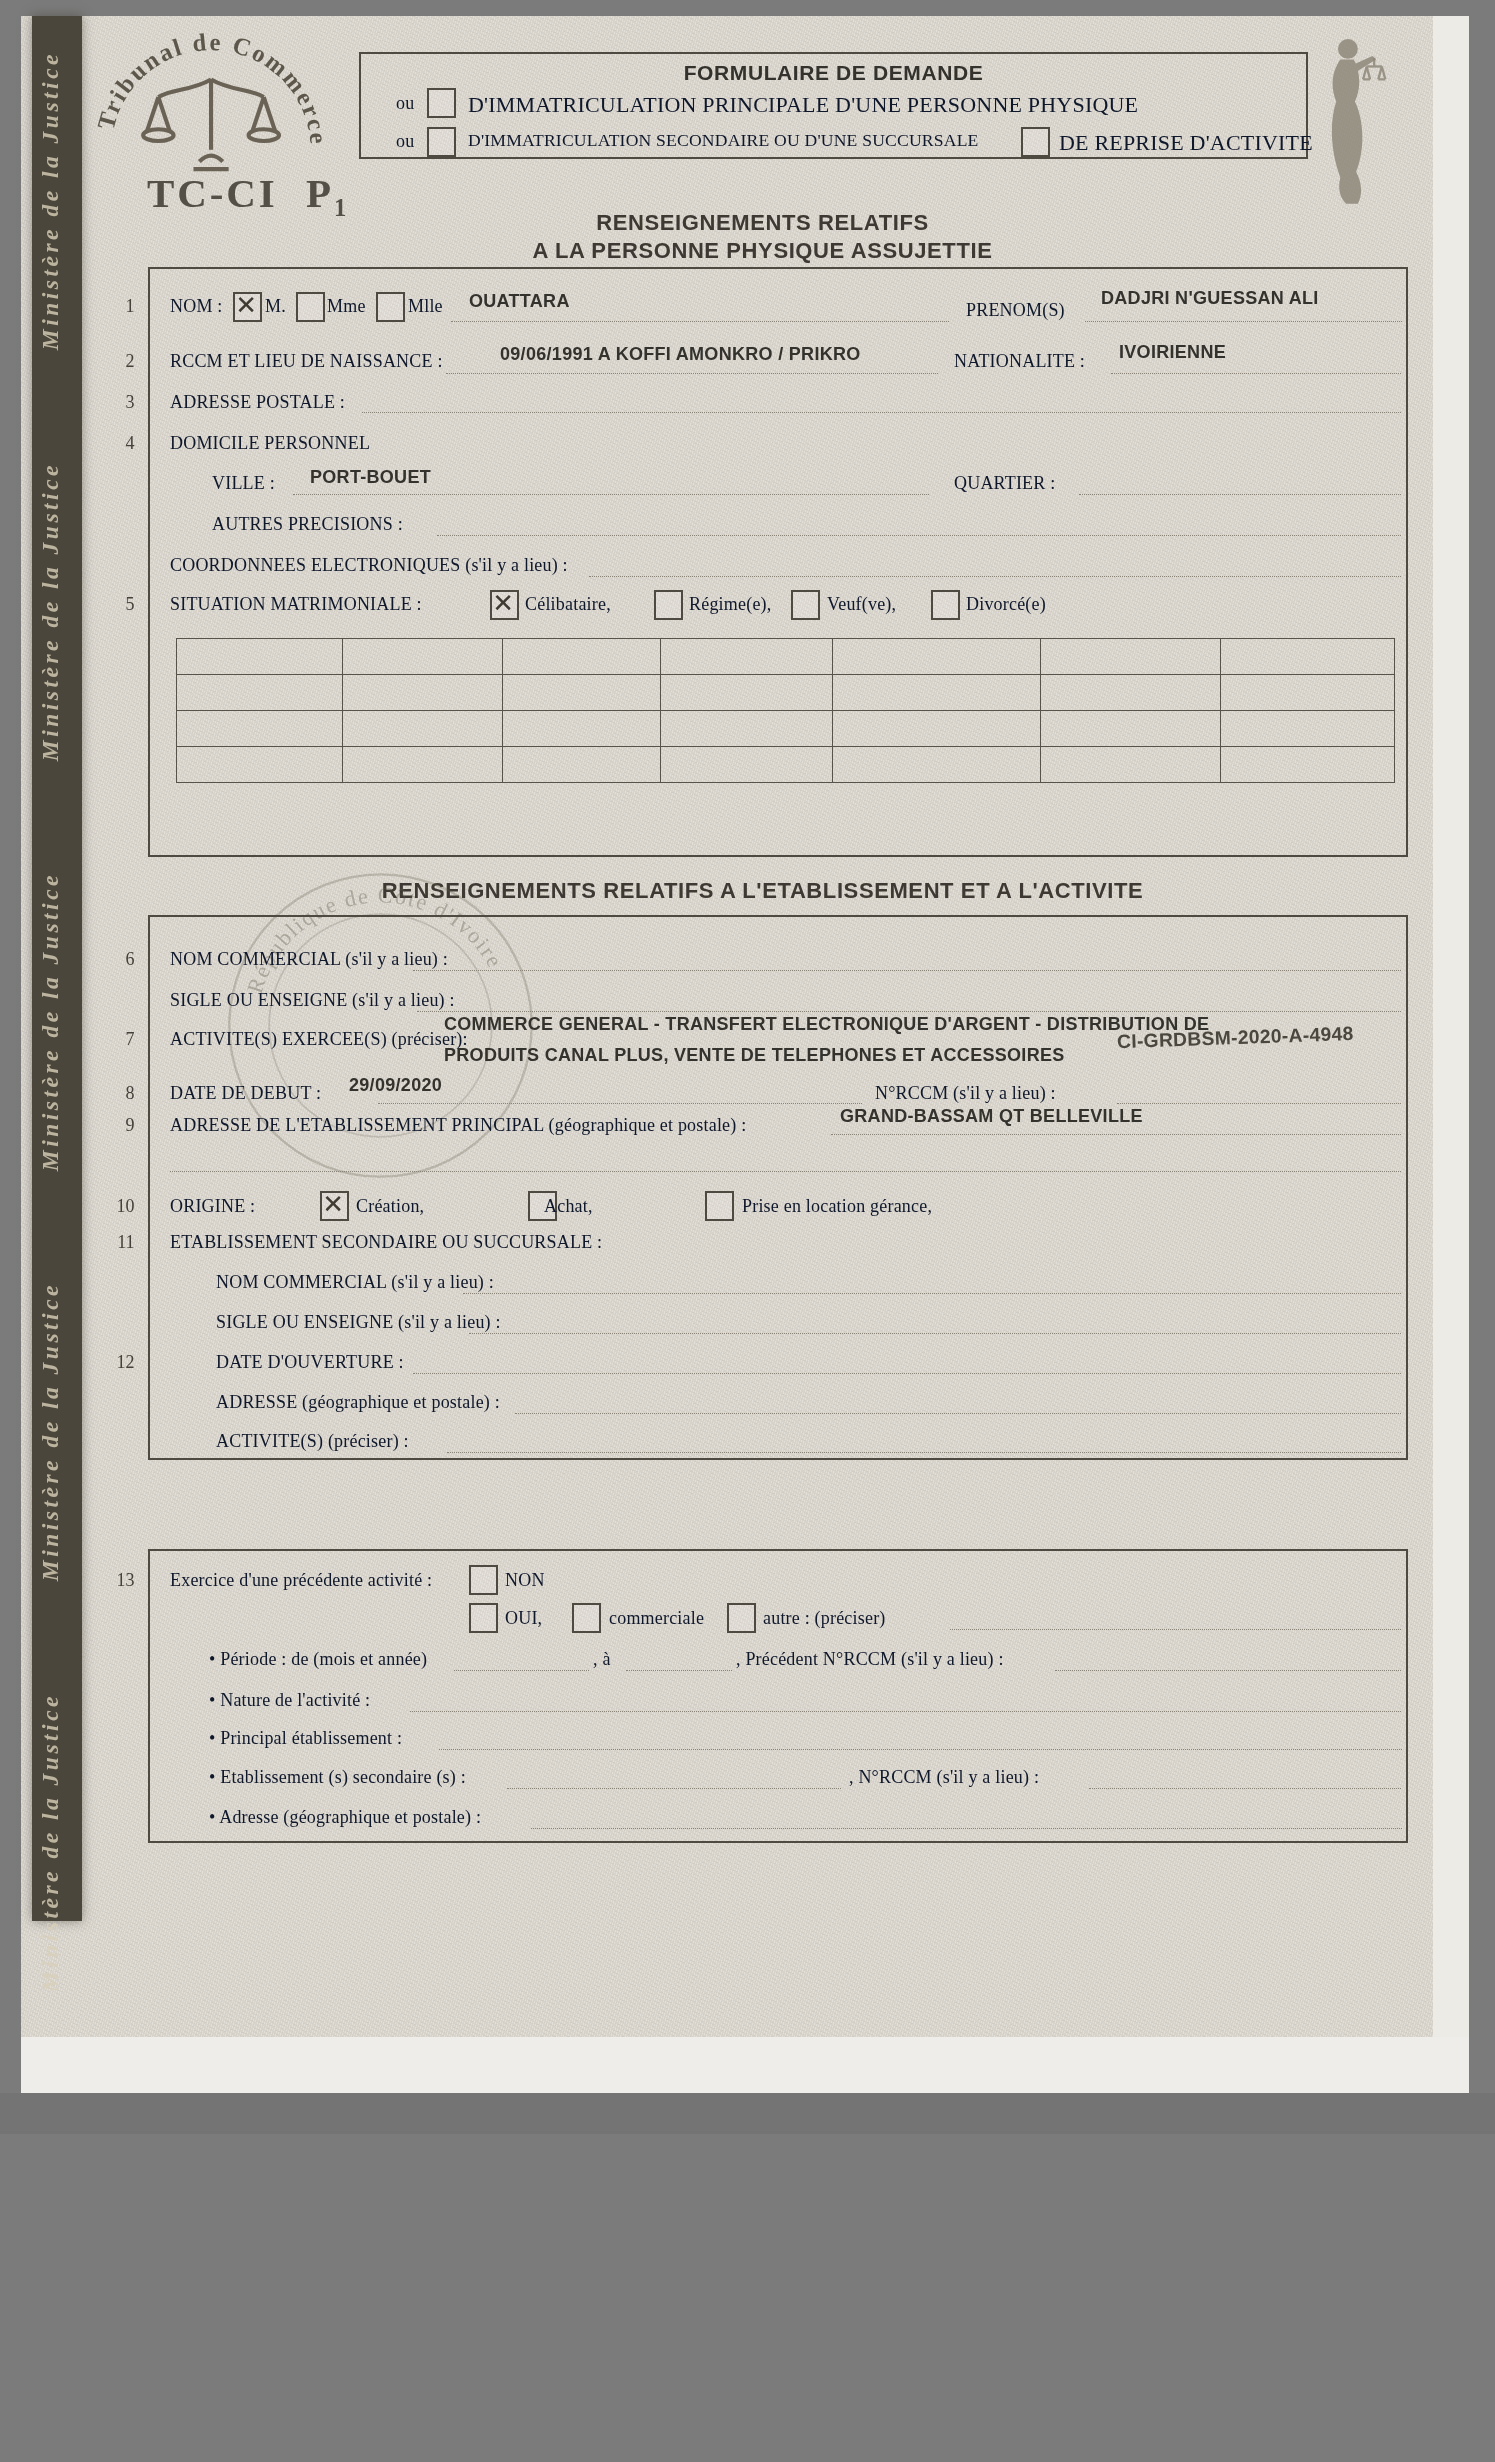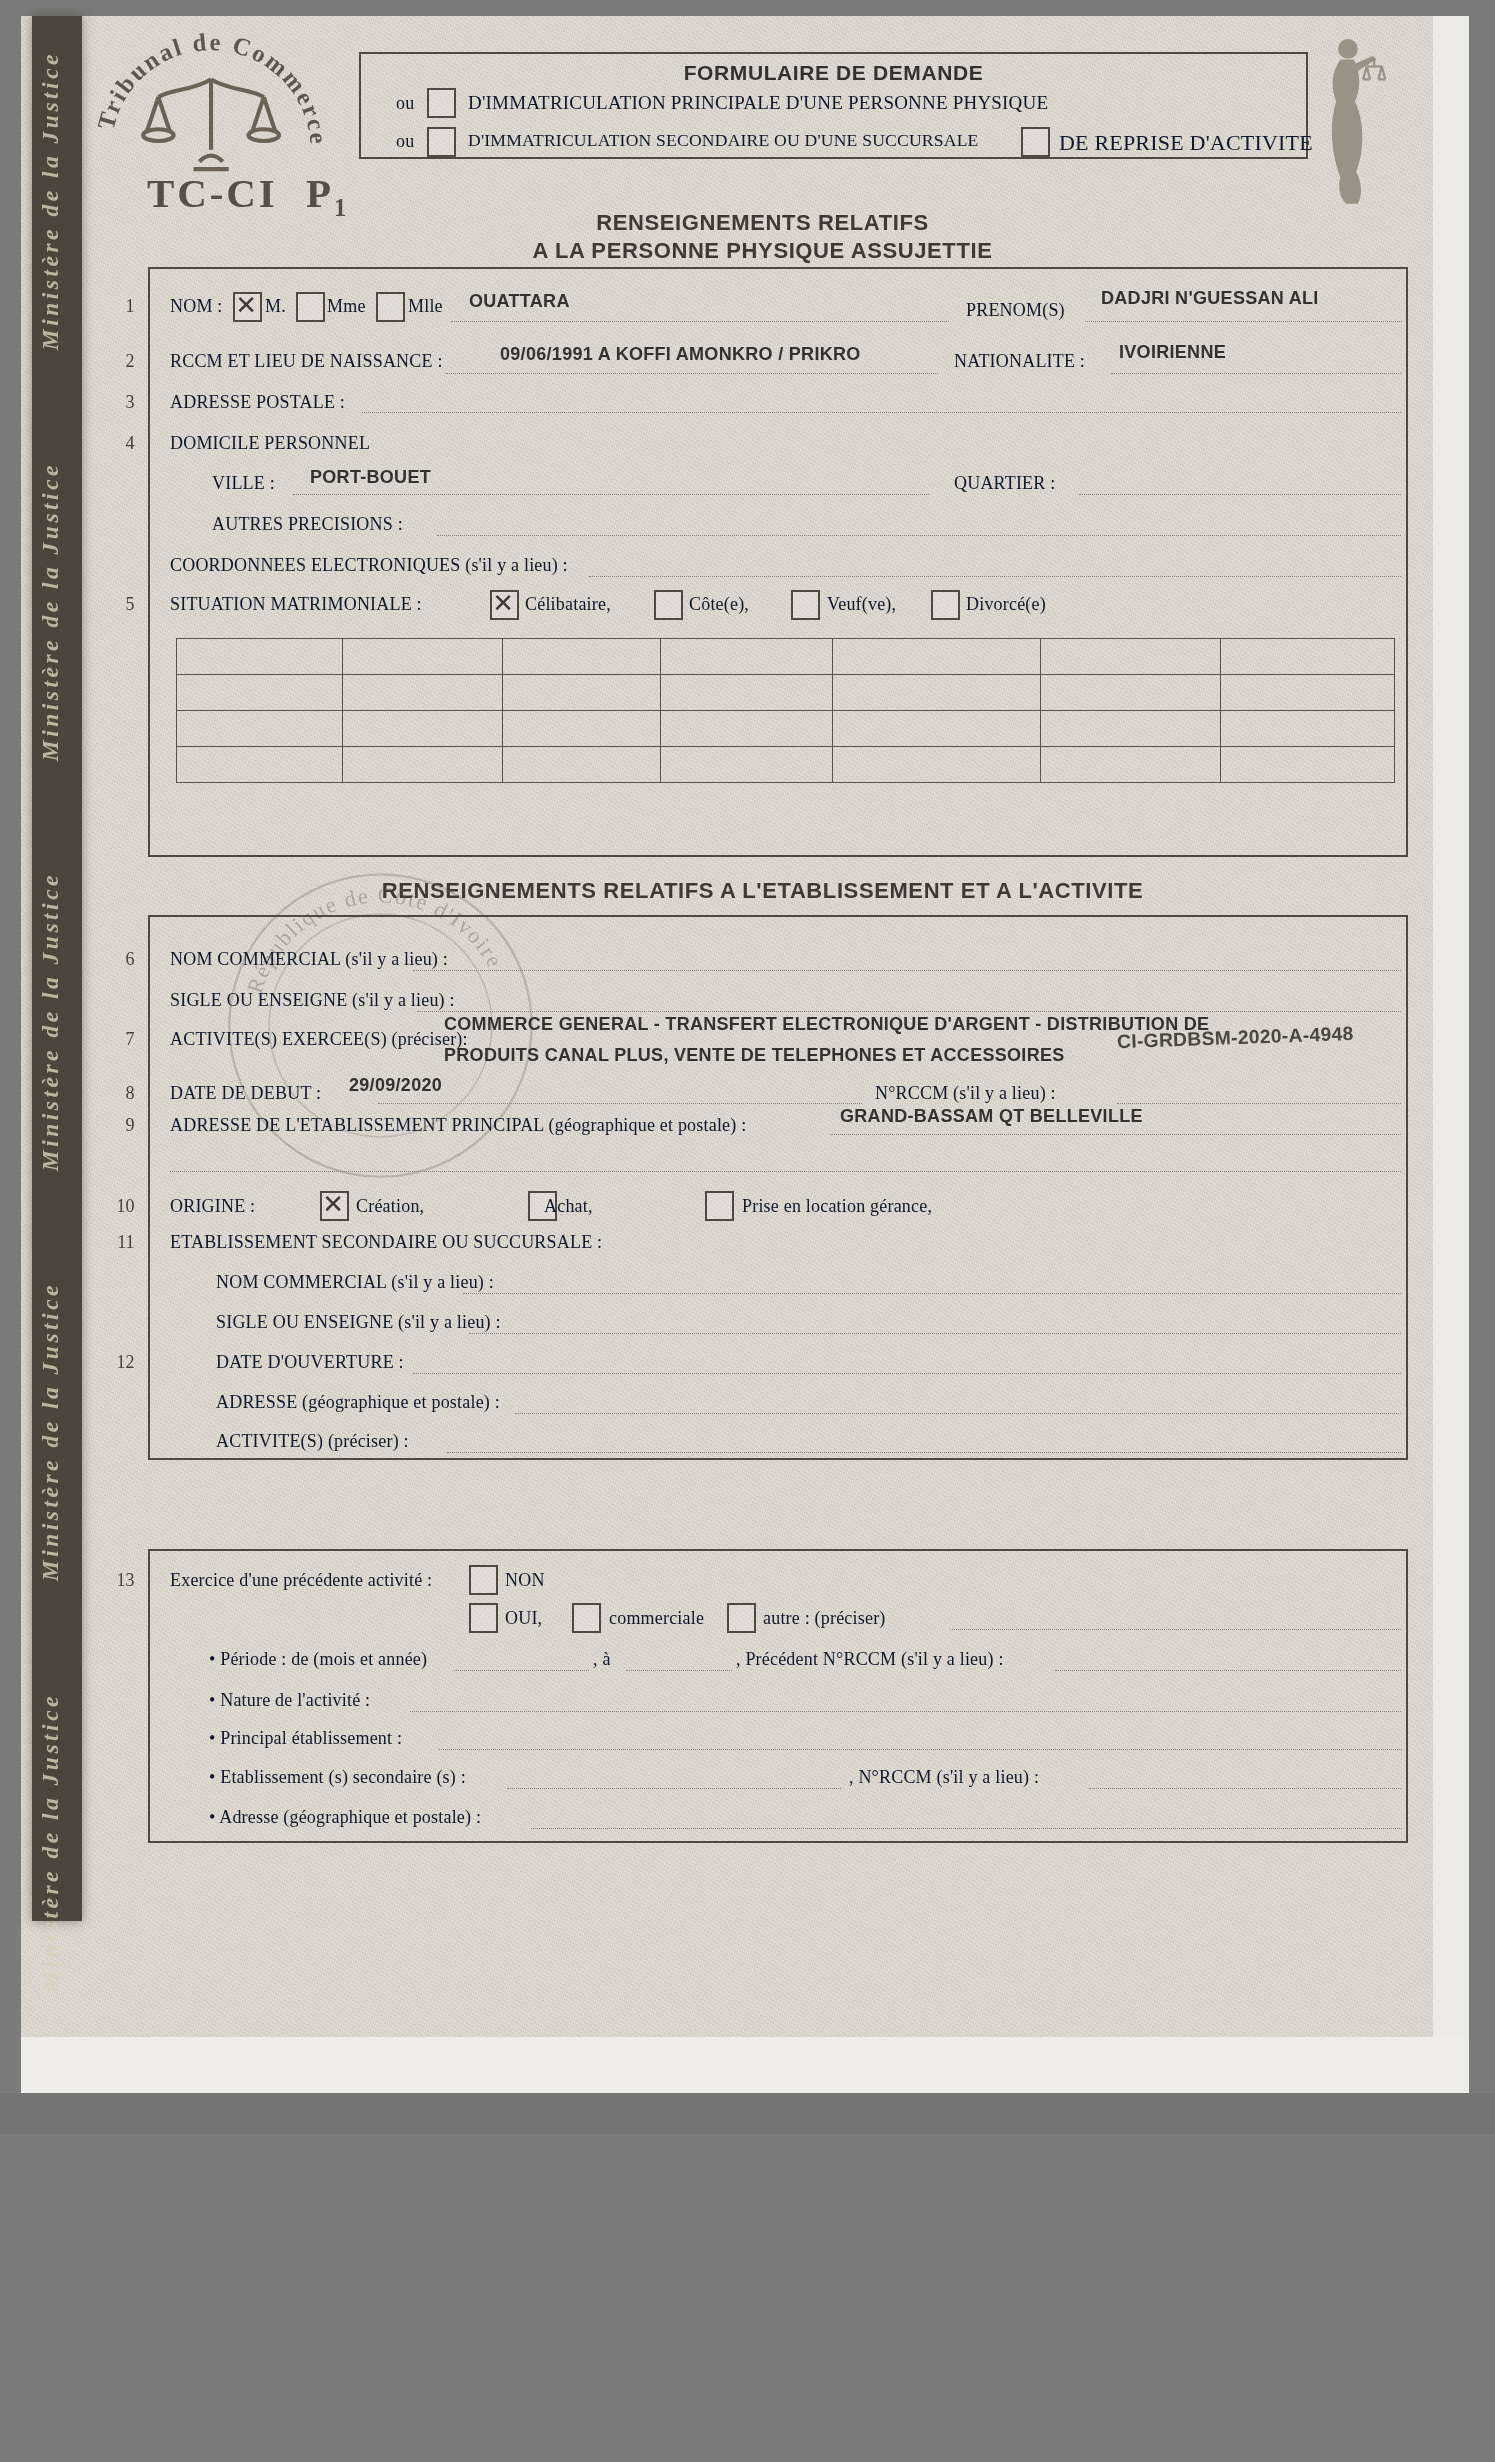--- a/index.html
+++ b/index.html
@@ -102,21 +102,21 @@
       <path d="M 90,60 L 116,60"></path>
       <path d="M 90,60 L 84,82 M 90,60 L 96,82 M 84,82 L 96,82"></path>
       <path d="M 116,60 L 110,82 M 116,60 L 122,82 M 110,82 L 122,82"></path>
     </g>
   </svg>
 
   <div id="hdr-box">
     <div class="val" style="left:0;top:7px;width:945px;text-align:center;font-size:21px;letter-spacing:0.6px">FORMULAIRE DE DEMANDE</div>
     <span class="lbl" style="left:35px;top:39px">ou</span>
     <span class="cb" style="left:66px;top:34px"></span>
-    <span class="lbl" style="left:107px;top:38px;font-size:19px">D'IMMATRICULATION PRINCIPALE D'UNE PERSONNE PHYSIQUE</span>
+    <span class="lbl" style="left:107px;top:38px;font-size:22px">D'IMMATRICULATION PRINCIPALE D'UNE PERSONNE PHYSIQUE</span>
     <span class="lbl" style="left:35px;top:77px">ou</span>
     <span class="cb" style="left:66px;top:73px"></span>
     <span class="lbl" style="left:107px;top:76px;font-size:17.6px">D'IMMATRICULATION SECONDAIRE OU D'UNE SUCCURSALE</span>
     <span class="cb" style="left:660px;top:73px"></span>
     <span class="lbl" style="left:698px;top:76px;font-size:22px">DE REPRISE D'ACTIVITE</span>
   </div>
 
   <div class="sec-title" style="top:238px">A LA PERSONNE PHYSIQUE ASSUJETTIE</div>
   <div class="sec-title" style="top:210px">RENSEIGNEMENTS RELATIFS</div>
 
@@ -161,21 +161,21 @@
   <span class="dots" style="left:437px;top:535px;width:964px"></span>
 
   <span class="lbl" style="left:170px;top:555px">COORDONNEES ELECTRONIQUES (s'il y a lieu) :</span>
   <span class="dots" style="left:589px;top:576px;width:812px"></span>
 
   <span class="num" style="top:594px">5</span>
   <span class="lbl" style="left:170px;top:594px">SITUATION MATRIMONIALE :</span>
   <span class="cb checked" style="left:490px;top:590px"></span>
   <span class="lbl" style="left:525px;top:594px">Célibataire,</span>
   <span class="cb" style="left:654px;top:590px"></span>
-  <span class="lbl" style="left:689px;top:594px">Côte(e),</span>
+  <span class="lbl" style="left:689px;top:594px">Régime(e),</span>
   <span class="cb" style="left:791px;top:590px"></span>
   <span class="lbl" style="left:827px;top:594px">Veuf(ve),</span>
   <span class="cb" style="left:931px;top:590px"></span>
   <span class="lbl" style="left:966px;top:594px">Divorcé(e)</span>
 
   <table class="mat">
     <colgroup>
       <col style="width:13.6%">
         <col style="width:13.2%">
         <col style="width:12.9%">

